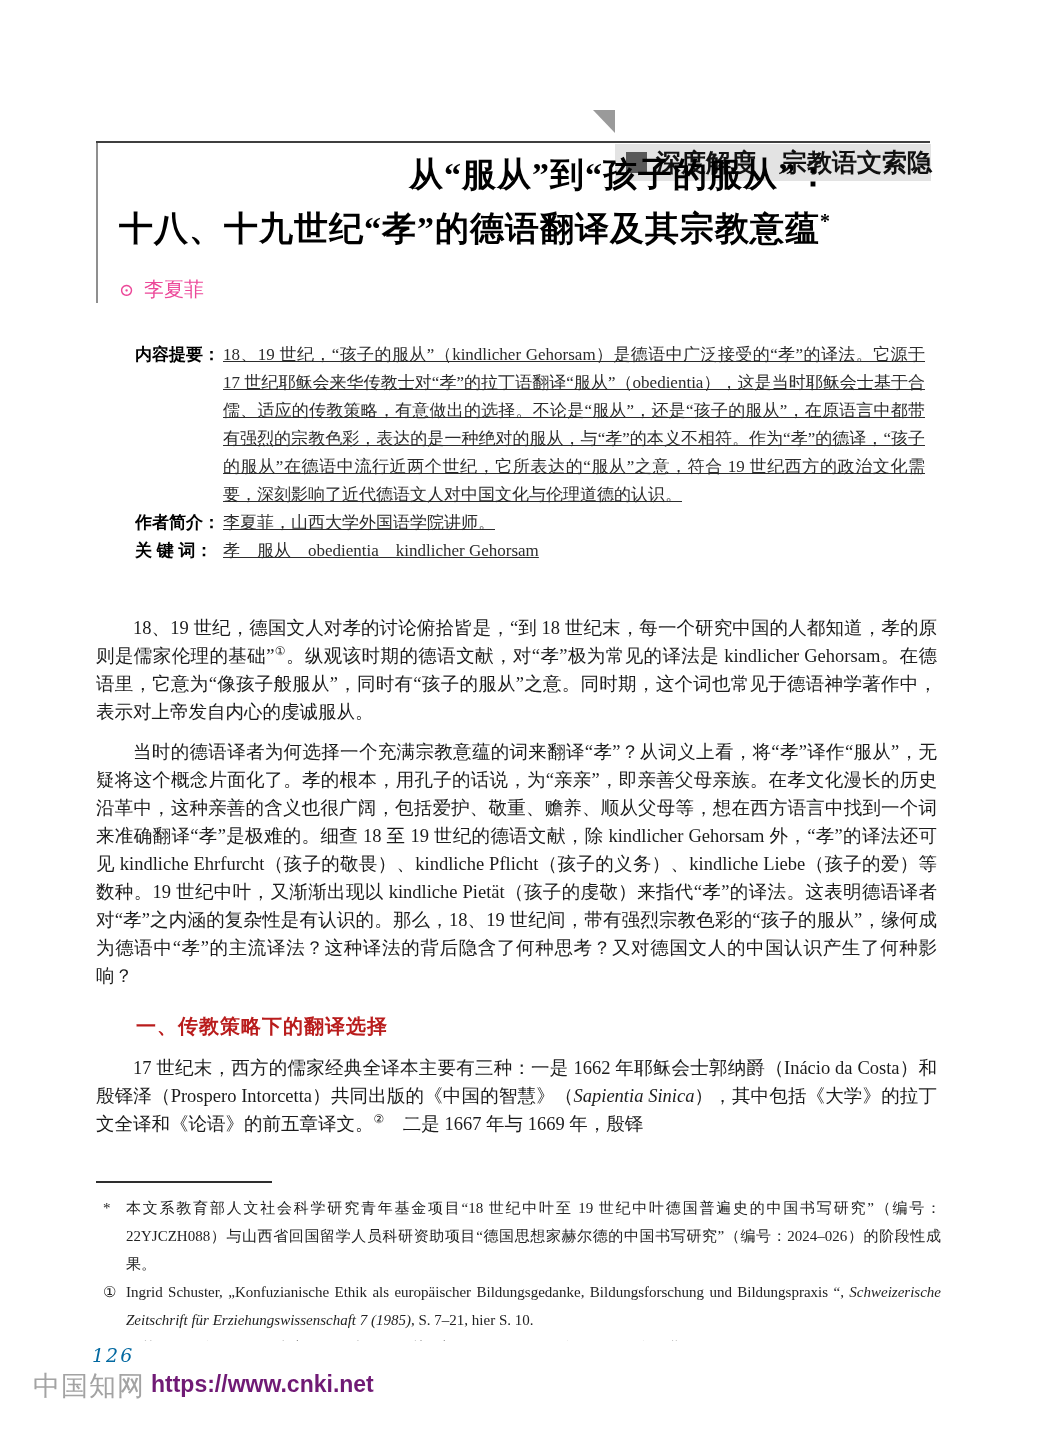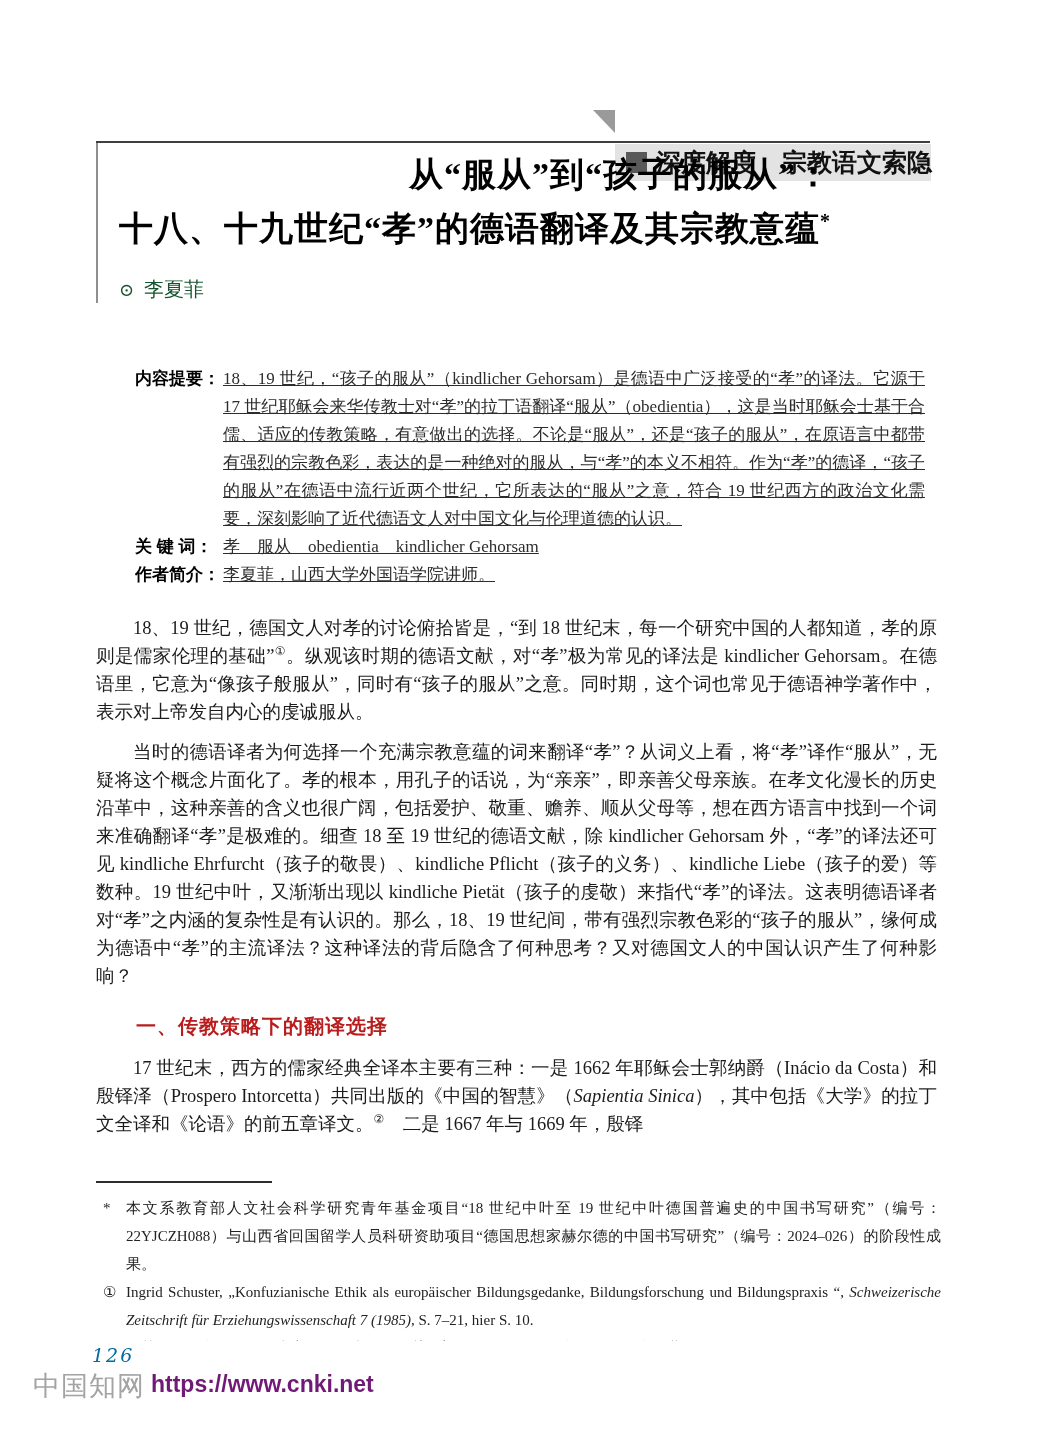--- a/index.html
+++ b/index.html
@@ -18,26 +18,26 @@
   .banner-bullet { width:21px; height:21px; background:#595959; margin:0 9px 0 11px; flex:none; }
   .banner-t1 { margin-right:26px; }
   .rule-top { position:absolute; left:96px; top:141px; width:834px; height:2px; background:#3f3f3f; }
   
   .title-vrule { position:absolute; left:96px; top:143px; width:2px; height:160px; background:#8f8f8f; }
   .title {
     position:absolute; left:119px; top:151px; margin:0;
     font-size:34px; font-weight:700; line-height:47px; letter-spacing:1px; color:#000000;text-align:right;
   }
   .title-star { font-size:20px; vertical-align:super; }
-  .author { position:absolute; left:119px; top:276px; font-size:20px; color:#14532d; }
+  .author { position:absolute; left:119px; top:276px; font-size:20px; color:#ec4899; }
   .author-marker { margin-right:10px; font-size:18px; }
   
   .front-matter {
     position:absolute; left:135px; top:341px; width:790px; height:266px; overflow:hidden;
-    font-size:17px; line-height:28px; color:#2c2c2c;margin-top:24px;
+    font-size:17px; line-height:28px; color:#2c2c2c;
   }
   .fm-row { display:flex; }
   .block-label {
     flex:none; width:88px; white-space:nowrap; color:#000000;
     font-family:"Liberation Sans","DejaVu Sans",sans-serif; font-weight:700;
   }
   .fm-text { flex:1; text-align:justify;text-decoration:underline; }
   
   .body-flow {
     position:absolute; left:96px; top:614px; width:841px; height:566px; overflow:hidden;
@@ -101,26 +101,26 @@
   <div class="author">
     <span class="author-marker">⊙</span><span>李夏菲</span>
   </div>
 
   <div class="front-matter">
     <div class="fm-row">
       <span class="block-label">内容提要：</span>
       <span class="fm-text">18、19 世纪，“孩子的服从”（kindlicher Gehorsam）是德语中广泛接受的“孝”的译法。它源于 17 世纪耶稣会来华传教士对“孝”的拉丁语翻译“服从”（obedientia），这是当时耶稣会士基于合儒、适应的传教策略，有意做出的选择。不论是“服从”，还是“孩子的服从”，在原语言中都带有强烈的宗教色彩，表达的是一种绝对的服从，与“孝”的本义不相符。作为“孝”的德译，“孩子的服从”在德语中流行近两个世纪，它所表达的“服从”之意，符合 19 世纪西方的政治文化需要，深刻影响了近代德语文人对中国文化与伦理道德的认识。</span>
     </div>
     <div class="fm-row">
+      <span class="block-label">作者简介：</span>
+      <span class="fm-text">李夏菲，山西大学外国语学院讲师。</span>
+    </div>
+    <div class="fm-row">
       <span class="block-label">关 键 词：</span>
       <span class="fm-text">孝　服从　obedientia　kindlicher Gehorsam</span>
-    </div>
-    <div class="fm-row">
-      <span class="block-label">作者简介：</span>
-      <span class="fm-text">李夏菲，山西大学外国语学院讲师。</span>
     </div>
   </div>
 
   <div class="body-flow">
     <p class="body-p"><span>18、19 世纪，德国文人对孝的讨论俯拾皆是，“到 18 世纪末，每一个研究中国的人都知道，孝的原则是儒家伦理的基础”</span><sup class="ref">①</sup><span>。纵观该时期的德语文献，对“孝”极为常见的译法是 kindlicher Gehorsam。在德语里，它意为“像孩子般服从”，同时有“孩子的服从”之意。同时期，这个词也常见于德语神学著作中，表示对上帝发自内心的虔诚服从。</span></p>
     <p class="body-p">当时的德语译者为何选择一个充满宗教意蕴的词来翻译“孝”？从词义上看，将“孝”译作“服从”，无疑将这个概念片面化了。孝的根本，用孔子的话说，为“亲亲”，即亲善父母亲族。在孝文化漫长的历史沿革中，这种亲善的含义也很广阔，包括爱护、敬重、赡养、顺从父母等，想在西方语言中找到一个词来准确翻译“孝”是极难的。细查 18 至 19 世纪的德语文献，除 kindlicher Gehorsam 外，“孝”的译法还可见 kindliche Ehrfurcht（孩子的敬畏）、kindliche Pflicht（孩子的义务）、kindliche Liebe（孩子的爱）等数种。19 世纪中叶，又渐渐出现以 kindliche Pietät（孩子的虔敬）来指代“孝”的译法。这表明德语译者对“孝”之内涵的复杂性是有认识的。那么，18、19 世纪间，带有强烈宗教色彩的“孩子的服从”，缘何成为德语中“孝”的主流译法？这种译法的背后隐含了何种思考？又对德国文人的中国认识产生了何种影响？</p>
     <h2 class="section-heading">一、传教策略下的翻译选择</h2>
     <p class="body-p"><span>17 世纪末，西方的儒家经典全译本主要有三种：一是 1662 年耶稣会士郭纳爵（Inácio da Costa）和殷铎泽（Prospero Intorcetta）共同出版的《中国的智慧》（</span><span class="italic">Sapientia Sinica</span><span>），其中包括《大学》的拉丁文全译和《论语》的前五章译文。</span><sup class="ref">②</sup><span>　二是 1667 年与 1669 年，殷铎</span></p>
   </div>
 

